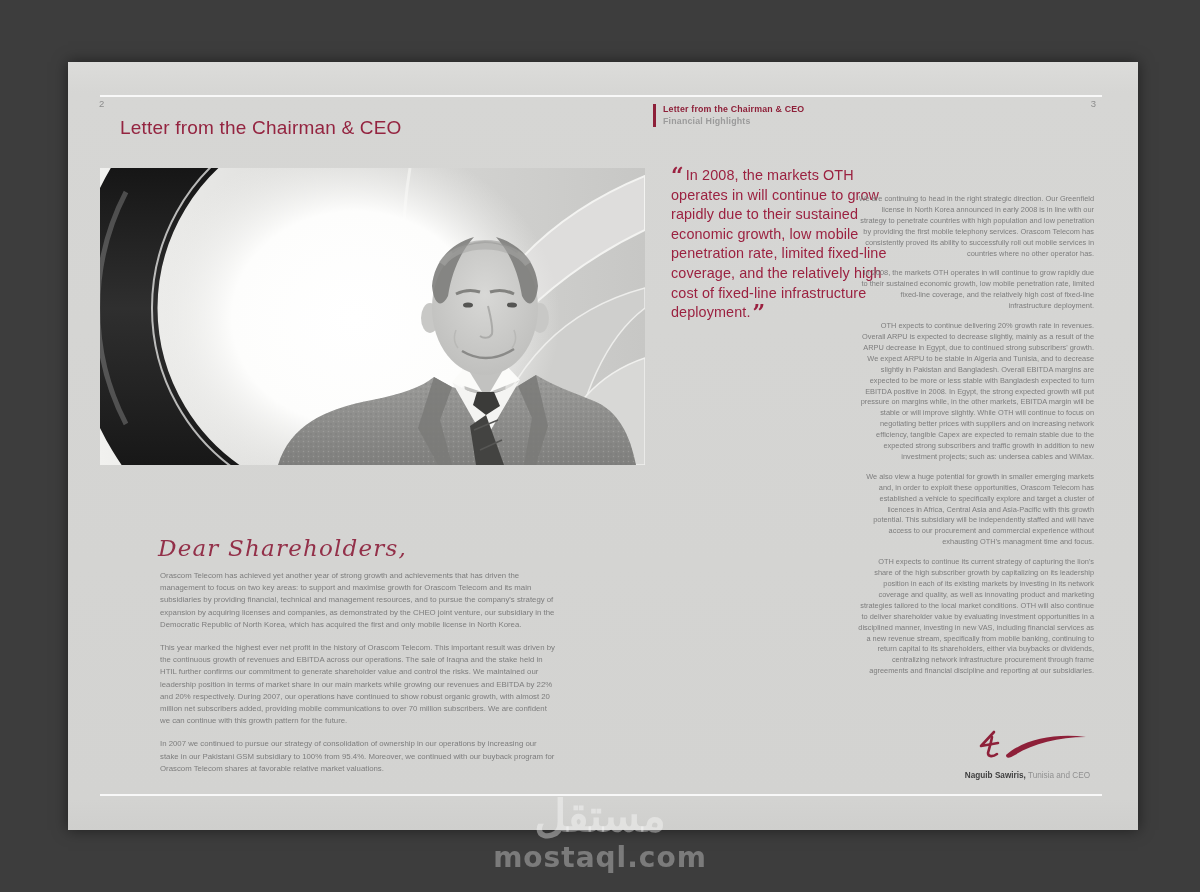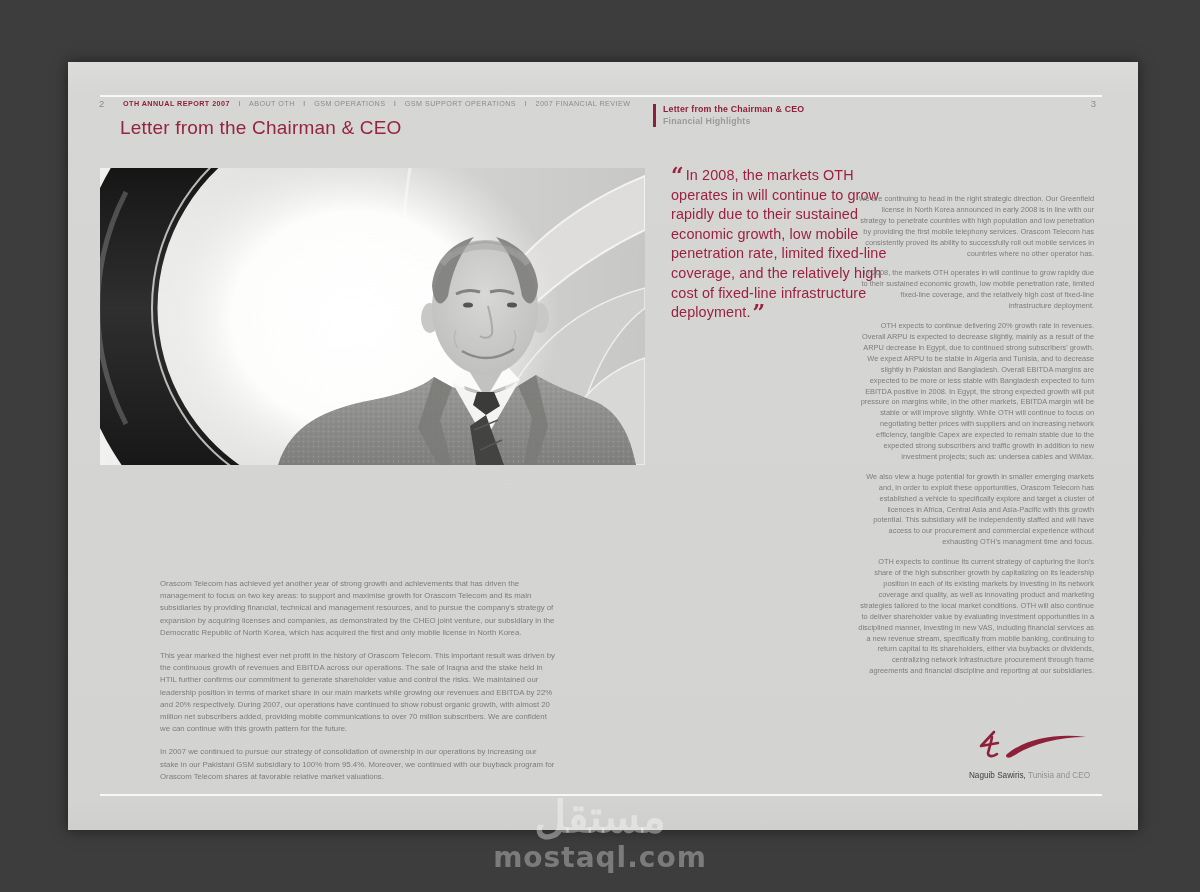--- a/index.html
+++ b/index.html
@@ -61,59 +61,48 @@
   .right-col p { margin-bottom:9px; }
   .salutation {
     position:absolute; left:90px; top:473px;
     font-family:"DejaVu Serif", serif; font-style:italic; font-size:23px;
     color:#933049; letter-spacing:1.2px;
   }
   .left-col {
     position:absolute; left:92px; top:508px; width:396px;
     font-size:7.8px; line-height:12.2px; color:#7d7d7d;
   }
-  .left-col p { margin-bottom:11px;margin-top:8px; }
+  .left-col p { margin-bottom:11px; }
   .signature { position:absolute; left:902px; top:666px; width:128px; height:42px; }
   .byline {
     position:absolute; left:760px; top:709px; width:262px; text-align:right;
     font-size:8.2px; color:#919191;
   }
-  .byline .name { color:#3f3f3f; font-weight:normal; }
+  .byline .name { color:#3f3f3f; font-weight:bold; }
   .wm-ar {
     position:absolute; left:0; right:0; top:794px; text-align:center;
-    font-family:Liberation Sans, sans-serif; font-weight:bold;
+    font-family:Liberation Serif, serif; font-weight:bold;
     font-size:44px; color:rgba(255,255,255,.38); line-height:46px;
   }
   .wm-en {
     position:absolute; left:0; right:0; top:841px; text-align:center;
     font-family:"DejaVu Sans", sans-serif; font-weight:bold;
     font-size:28px; color:rgba(255,255,255,.32); letter-spacing:1px;
   }
 </style>
 </head>
 <body>
 
 <div class="spread">
 
   <div class="rule-top"></div>
 
   <div class="pagenum pagenum-left">2</div>
   <div class="pagenum pagenum-right">3</div>
 
-  <div class="nav">
-    <span class="brand">OTH ANNUAL REPORT 2007</span>
-    <span class="sep">I</span>
-    <span>ABOUT OTH</span>
-    <span class="sep">I</span>
-    <span>GSM OPERATIONS</span>
-    <span class="sep">I</span>
-    <span>GSM SUPPORT OPERATIONS</span>
-    <span class="sep">I</span>
-    <span>2007 FINANCIAL REVIEW</span>
-  </div>
 
   <div class="page-title">Letter from the Chairman &amp; CEO</div>
 
   <div class="right-header">
     <div class="primary">Letter from the Chairman &amp; CEO</div>
     <div class="secondary">Financial Highlights</div>
   </div>
 
   <div class="photo">
     <svg width="545" height="297" viewBox="0 0 545 297">
@@ -197,20 +186,21 @@
   </div>
 
   <div class="right-col">
     <p>We are continuing to head in the right strategic direction. Our Greenfield license in North Korea announced in early 2008 is in line with our strategy to penetrate countries with high population and low penetration by providing the first mobile telephony services. Orascom Telecom has consistently proved its ability to successfully roll out mobile services in countries where no other operator has.</p>
     <p>In 2008, the markets OTH operates in will continue to grow rapidly due to their sustained economic growth, low mobile penetration rate, limited fixed-line coverage, and the relatively high cost of fixed-line infrastructure deployment.</p>
     <p>OTH expects to continue delivering 20% growth rate in revenues. Overall ARPU is expected to decrease slightly, mainly as a result of the ARPU decrease in Egypt, due to continued strong subscribers' growth. We expect ARPU to be stable in Algeria and Tunisia, and to decrease slightly in Pakistan and Bangladesh. Overall EBITDA margins are expected to be more or less stable with Bangladesh expected to turn EBITDA positive in 2008. In Egypt, the strong expected growth will put pressure on margins while, in the other markets, EBITDA margin will be stable or will improve slightly. While OTH will continue to focus on negotiating better prices with suppliers and on increasing network efficiency, tangible Capex are expected to remain stable due to the expected strong subscribers and traffic growth in addition to new investment projects; such as: undersea cables and WiMax.</p>
     <p>We also view a huge potential for growth in smaller emerging markets and, in order to exploit these opportunities, Orascom Telecom has established a vehicle to specifically explore and target a cluster of licences in Africa, Central Asia and Asia-Pacific with this growth potential. This subsidiary will be independently staffed and will have access to our procurement and commercial experience without exhausting OTH's managment time and focus.</p>
     <p>OTH expects to continue its current strategy of capturing the lion's share of the high subscriber growth by capitalizing on its leadership position in each of its existing markets by investing in its network coverage and quality, as well as innovating product and marketing strategies tailored to the local market conditions. OTH will also continue to deliver shareholder value by evaluating investment opportunities in a disciplined manner, investing in new VAS, including financial services as a new revenue stream, specifically from mobile banking, continuing to return capital to its shareholders, either via buybacks or dividends, centralizing network infrastructure procurement through frame agreements and financial discipline and reporting at our subsidiaries.</p>
   </div>
 
+  <div class="salutation">Dear Shareholders,</div>
 
   <div class="left-col">
     <p>Orascom Telecom has achieved yet another year of strong growth and achievements that has driven the management to focus on two key areas: to support and maximise growth for Orascom Telecom and its main subsidiaries by providing financial, technical and management resources, and to pursue the company's strategy of expansion by acquiring licenses and companies, as demonstrated by the CHEO joint venture, our subsidiary in the Democratic Republic of North Korea, which has acquired the first and only mobile license in North Korea.</p>
     <p>This year marked the highest ever net profit in the history of Orascom Telecom. This important result was driven by the continuous growth of revenues and EBITDA across our operations. The sale of Iraqna and the stake held in HTIL further confirms our commitment to generate shareholder value and control the risks. We maintained our leadership position in terms of market share in our main markets while growing our revenues and EBITDA by 22% and 20% respectively. During 2007, our operations have continued to show robust organic growth, with almost 20 million net subscribers added, providing mobile communications to over 70 million subscribers. We are confident we can continue with this growth pattern for the future.</p>
     <p>In 2007 we continued to pursue our strategy of consolidation of ownership in our operations by increasing our stake in our Pakistani GSM subsidiary to 100% from 95.4%. Moreover, we continued with our buyback program for Orascom Telecom shares at favorable relative market valuations.</p>
   </div>
 
   <div class="signature">
     <svg width="128" height="42" viewBox="0 0 128 42">
       <path d="M24 4 L11 18 L28 15" stroke="#8e2039" stroke-width="2.6" fill="none" stroke-linecap="round" stroke-linejoin="round"></path>

